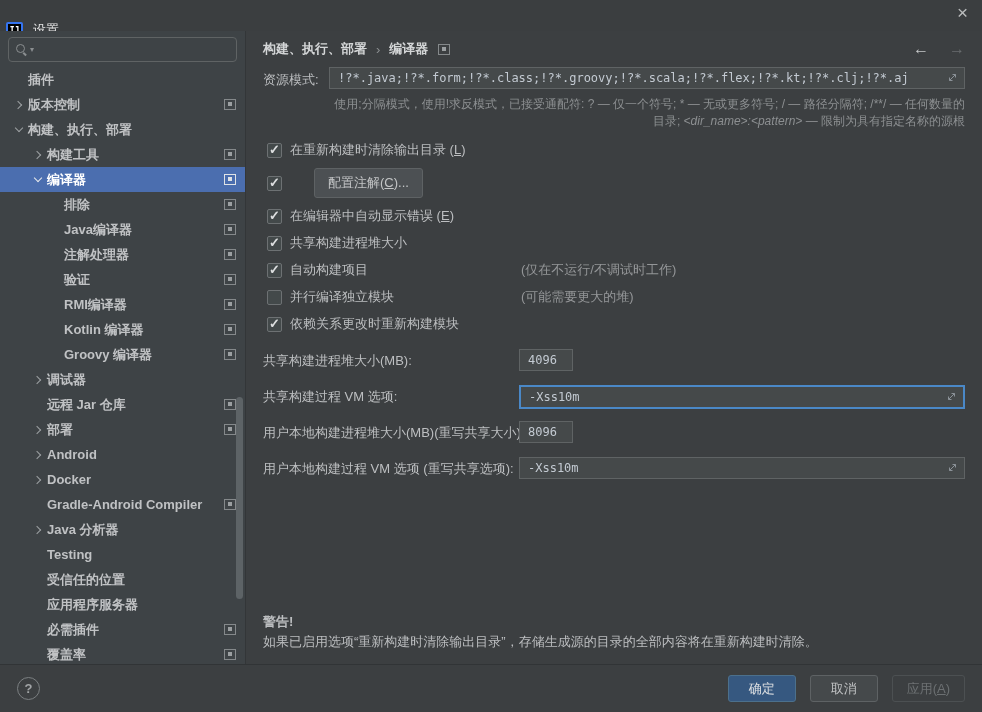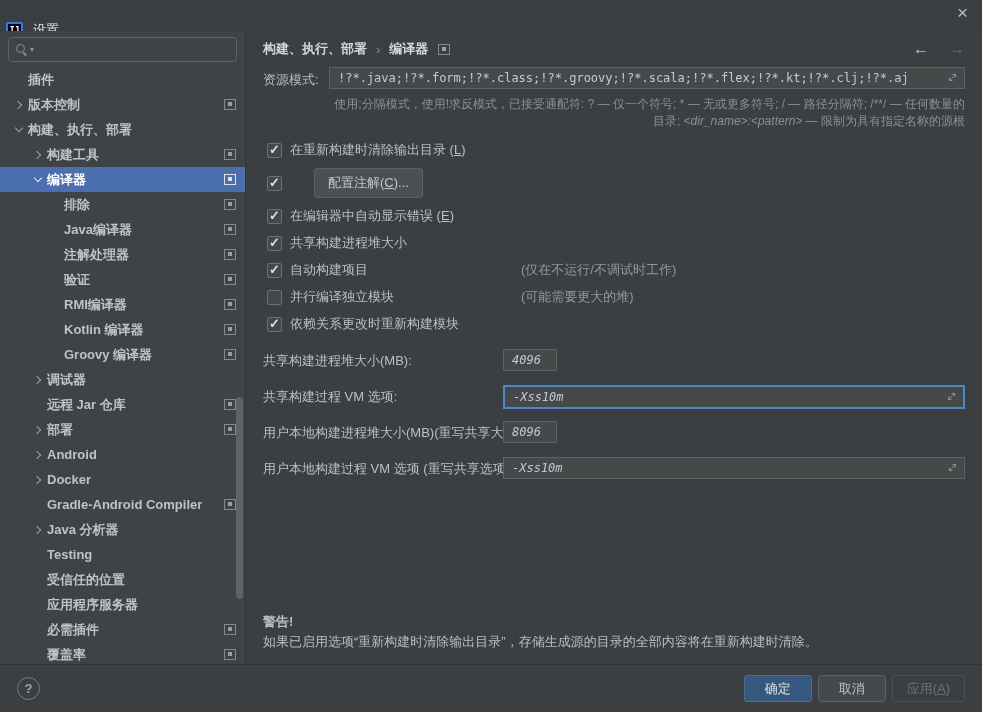--- a/index.html
+++ b/index.html
@@ -83,36 +83,36 @@
   .cb.checked::after { content:'✓'; position:absolute; left:1px; top:-2px;
     color:#dcdedf; font-size:13px; font-weight:bold; }
   .cb-comment { position:absolute; left:254px; color:#949698; }
   .btn-small { margin-left:24px; background:#4c5053; border:1px solid #5e6264;
     border-radius:3px; color:#c3c5c6; font-size:13px; padding:5px 13px;
     font-family:"Liberation Sans", sans-serif; cursor:pointer; }
   
   .fields { margin-top:16px; }
   .field-row { position:relative; min-height:23px; margin-bottom:13px;
     display:flex; align-items:center; }
-  .field-slot { position:absolute; left:240px; right:0; top:0;font-style:italic; }
+  .field-slot { position:absolute; left:256px; right:0; top:0; }
   .tf-small { width:54px; height:22px; }
   .tf-full { position:relative; height:22px; padding-right:24px; }
   .tf-full.focused { border:2px solid #4a88c7; height:24px; }
   
   .warning { position:absolute; left:17px; bottom:12px; right:17px;
     color:#bcbec0; line-height:20px; }
   .warning .w-title { font-weight:bold; }
   
   .footer { position:absolute; left:0; right:0; bottom:0; height:48px;
     background:#3c3f41; border-top:1px solid #313436;
     display:flex; align-items:center; padding:0 17px; }
   .help-btn { width:23px; height:23px; border:1px solid #7b7f81; border-radius:50%;
     color:#a2a5a7; display:flex; align-items:center; justify-content:center;
     font-size:13px; font-weight:bold; cursor:pointer; }
-  .btns { margin-left:auto; display:flex; gap:6px; }
+  .btns { margin-left:auto; display:flex; gap:14px; }
   .btn { min-width:68px; height:27px; border-radius:3px; font-size:13px;
     display:flex; align-items:center; justify-content:center; padding:0 14px;
     font-family:"Liberation Sans", sans-serif; cursor:pointer; }
   .btn-ok { background:#365880; border:1px solid #4c708c; color:#dfe1e3; }
   .btn-cancel { background:#45494b; border:1px solid #5e6264; color:#c0c2c3; }
   .btn-apply { background:transparent; border:1px solid #4c5052; color:#6c7072; cursor:default; }
 </style>
 </head>
 <body>
 

